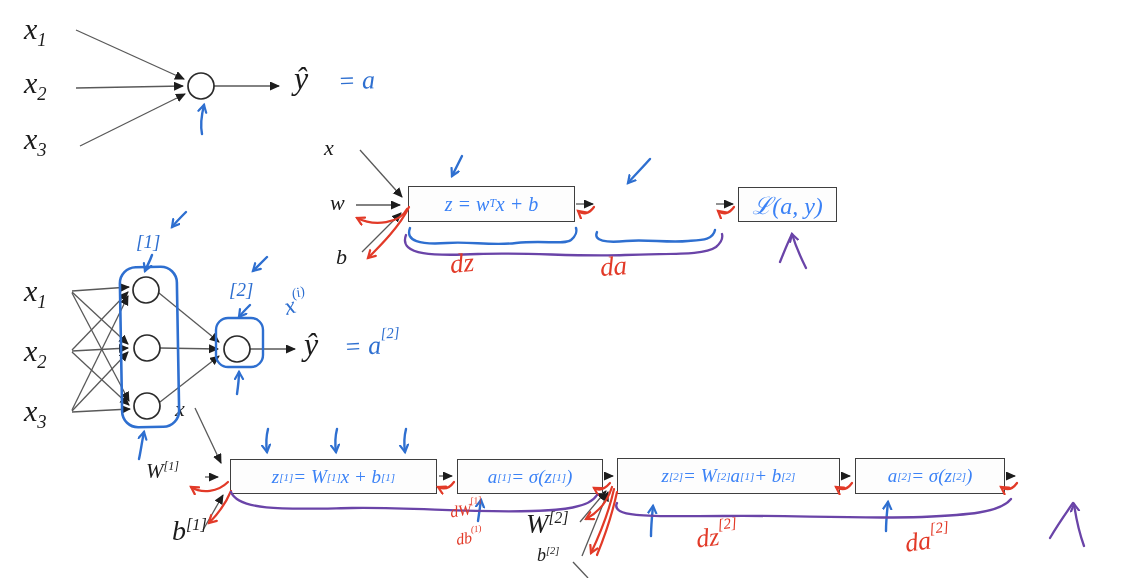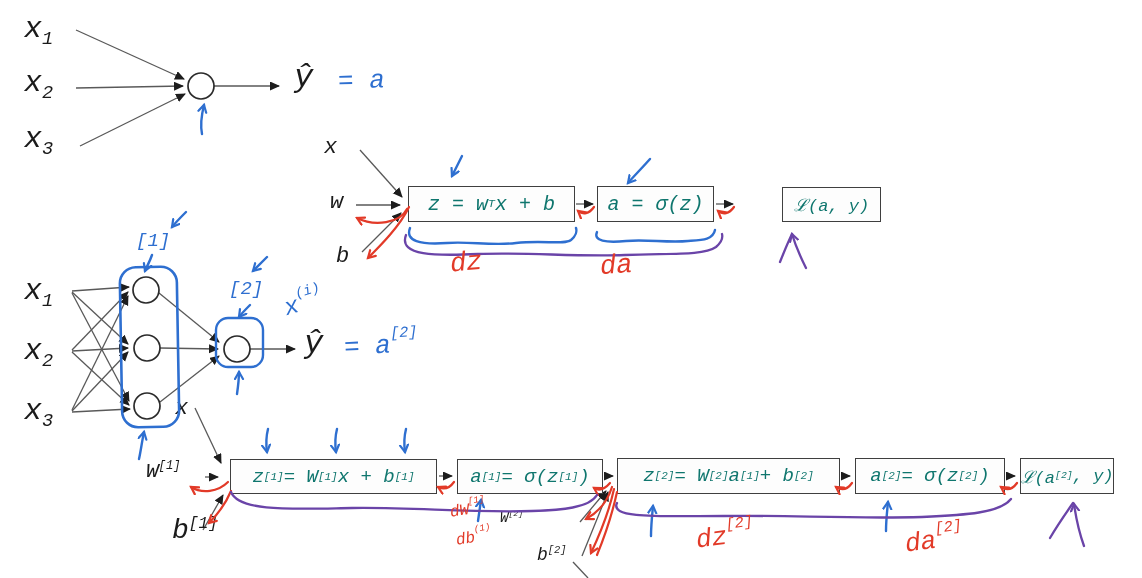--- a/index.html
+++ b/index.html
@@ -1,26 +1,26 @@
 <!DOCTYPE html>
 <html><head>
 <meta charset="utf-8">
 <style>
   html,body{margin:0;padding:0;background:#fff;}
   .stage{position:relative;width:1142px;height:578px;background:#ffffff;overflow:hidden;
-         font-family:Liberation Mono, monospace;}
+         font-family:Liberation Serif, serif;}
   svg{position:absolute;left:0;top:0;}
   #base-layer{z-index:1;}
   #ink-layer{z-index:3;pointer-events:none;}
   .m{position:absolute;z-index:2;font-style:italic;color:#1b1b1b;line-height:1;white-space:nowrap;}
   .ink{z-index:4;}
   .blue{color:#2e6fd0;}
   .red{color:#e23a28;}
   .fbox{position:absolute;z-index:2;display:flex;align-items:center;justify-content:center;
-        border:1.7px solid #3f3f3f;background:#fdfdfd;font-style:italic;color:#0f766e;
+        border:1.7px solid #3f3f3f;background:#fdfdfd;font-style:italic;color:#3b82f6;
         white-space:nowrap;box-sizing:border-box;}
   sub{font-size:62%;line-height:0;}
   sup{font-size:58%;line-height:0;}
   sup.hi{position:relative;top:-0.35em;}
 </style>
 </head>
 <body>
 
 <div class="stage">
 
@@ -87,42 +87,39 @@
   <div class="m ink blue" style="left:338px;top:68px;font-size:26px;transform:rotate(-2deg)"><span>= a</span></div>
 
   <div class="m" style="left:324px;top:137px;font-size:22px"><span>x</span></div>
   <div class="m" style="left:330px;top:192px;font-size:22px"><span>w</span></div>
   <div class="m" style="left:336px;top:246px;font-size:22px"><span>b</span></div>
   <div class="fbox" style="left:408px;top:186px;width:167px;height:36px;font-size:20px">
       <span>z = w</span>
       <sup>T</sup>
       <span>x + b</span>
     </div>
-  <div class="fbox" style="left:597px;top:186px;width:117px;height:36px;font-size:20px">
-      <span>a = σ(z)</span>
-    </div>
-  <div class="fbox" style="left:782px;top:187px;width:99px;height:35px;font-size:17px">
+  <div class="fbox" style="left:738px;top:187px;width:99px;height:35px;font-size:24px">
       <span>ℒ(a, y)</span>
     </div>
   <div class="m ink red" style="left:450px;top:250px;font-size:27px;transform:rotate(-5deg)"><span>dz</span></div>
   <div class="m ink red" style="left:600px;top:253px;font-size:27px;transform:rotate(-4deg)"><span>da</span></div>
 
   <div class="m" style="left:24px;top:276px;font-size:30px"><span>x</span><sub>1</sub></div>
   <div class="m" style="left:24px;top:336px;font-size:30px"><span>x</span><sub>2</sub></div>
   <div class="m" style="left:24px;top:396px;font-size:30px"><span>x</span><sub>3</sub></div>
   <div class="m ink blue" style="left:136px;top:232px;font-size:19px"><span>[1]</span></div>
   <div class="m ink blue" style="left:229px;top:280px;font-size:19px"><span>[2]</span></div>
   <div class="m ink blue" style="left:284px;top:292px;font-size:24px;transform:rotate(-16deg)"><span>x</span><sup class="hi">(i)</sup></div>
   <div class="m" style="left:304px;top:328px;font-size:32px"><span>ŷ</span></div>
   <div class="m ink blue" style="left:344px;top:333px;font-size:26px;transform:rotate(-3deg)"><span>= a</span><sup class="hi">[2]</sup></div>
   <div class="m" style="left:175px;top:398px;font-size:22px"><span>x</span></div>
 
   <div class="m" style="left:146px;top:461px;font-size:21px"><span>W</span><sup>[1]</sup></div>
   <div class="m" style="left:172px;top:517px;font-size:28px"><span>b</span><sup>[1]</sup></div>
-  <div class="m" style="left:500px;top:511px;font-size:14px"><span>W</span><sup>[2]</sup></div>
+  <div class="m" style="left:526px;top:511px;font-size:27px"><span>W</span><sup>[2]</sup></div>
   <div class="m" style="left:537px;top:546px;font-size:18px"><span>b</span><sup>[2]</sup></div>
   <div class="fbox" style="left:230px;top:459px;width:207px;height:35px;font-size:19px">
       <span>z</span>
       <sup>[1]</sup>
       <span> = W</span>
       <sup>[1]</sup>
       <span>x + b</span>
       <sup>[1]</sup>
     </div>
   <div class="fbox" style="left:457px;top:459px;width:146px;height:35px;font-size:19px">
@@ -141,25 +138,20 @@
       <sup>[1]</sup>
       <span> + b</span>
       <sup>[2]</sup>
     </div>
   <div class="fbox" style="left:855px;top:458px;width:150px;height:36px;font-size:19px">
       <span>a</span>
       <sup>[2]</sup>
       <span> = σ(z</span>
       <sup>[2]</sup>
       <span>)</span>
-    </div>
-  <div class="fbox" style="left:1020px;top:458px;width:94px;height:36px;font-size:17px">
-      <span>ℒ(a</span>
-      <sup>[2]</sup>
-      <span>, y)</span>
     </div>
   <div class="m ink red" style="left:450px;top:502px;font-size:16px;transform:rotate(-9deg)"><span>dW</span><sup class="hi">[1]</sup></div>
   <div class="m ink red" style="left:456px;top:530px;font-size:16px;transform:rotate(-9deg)"><span>db</span><sup class="hi">(1)</sup></div>
   <div class="m ink red" style="left:696px;top:524px;font-size:26px;transform:rotate(-7deg)"><span>dz</span><sup class="hi">[2]</sup></div>
   <div class="m ink red" style="left:905px;top:528px;font-size:26px;transform:rotate(-7deg)"><span>da</span><sup class="hi">[2]</sup></div>
 
   <svg id="ink-layer" width="1142" height="578">
     <defs>
       <marker id="mkb" markerUnits="userSpaceOnUse" markerWidth="16" markerHeight="14" refX="8" refY="5" orient="auto">
         <path d="M1,1 L8,5 L1,9" fill="none" stroke="#2e6fd0" stroke-width="2.2" stroke-linecap="round"></path>

